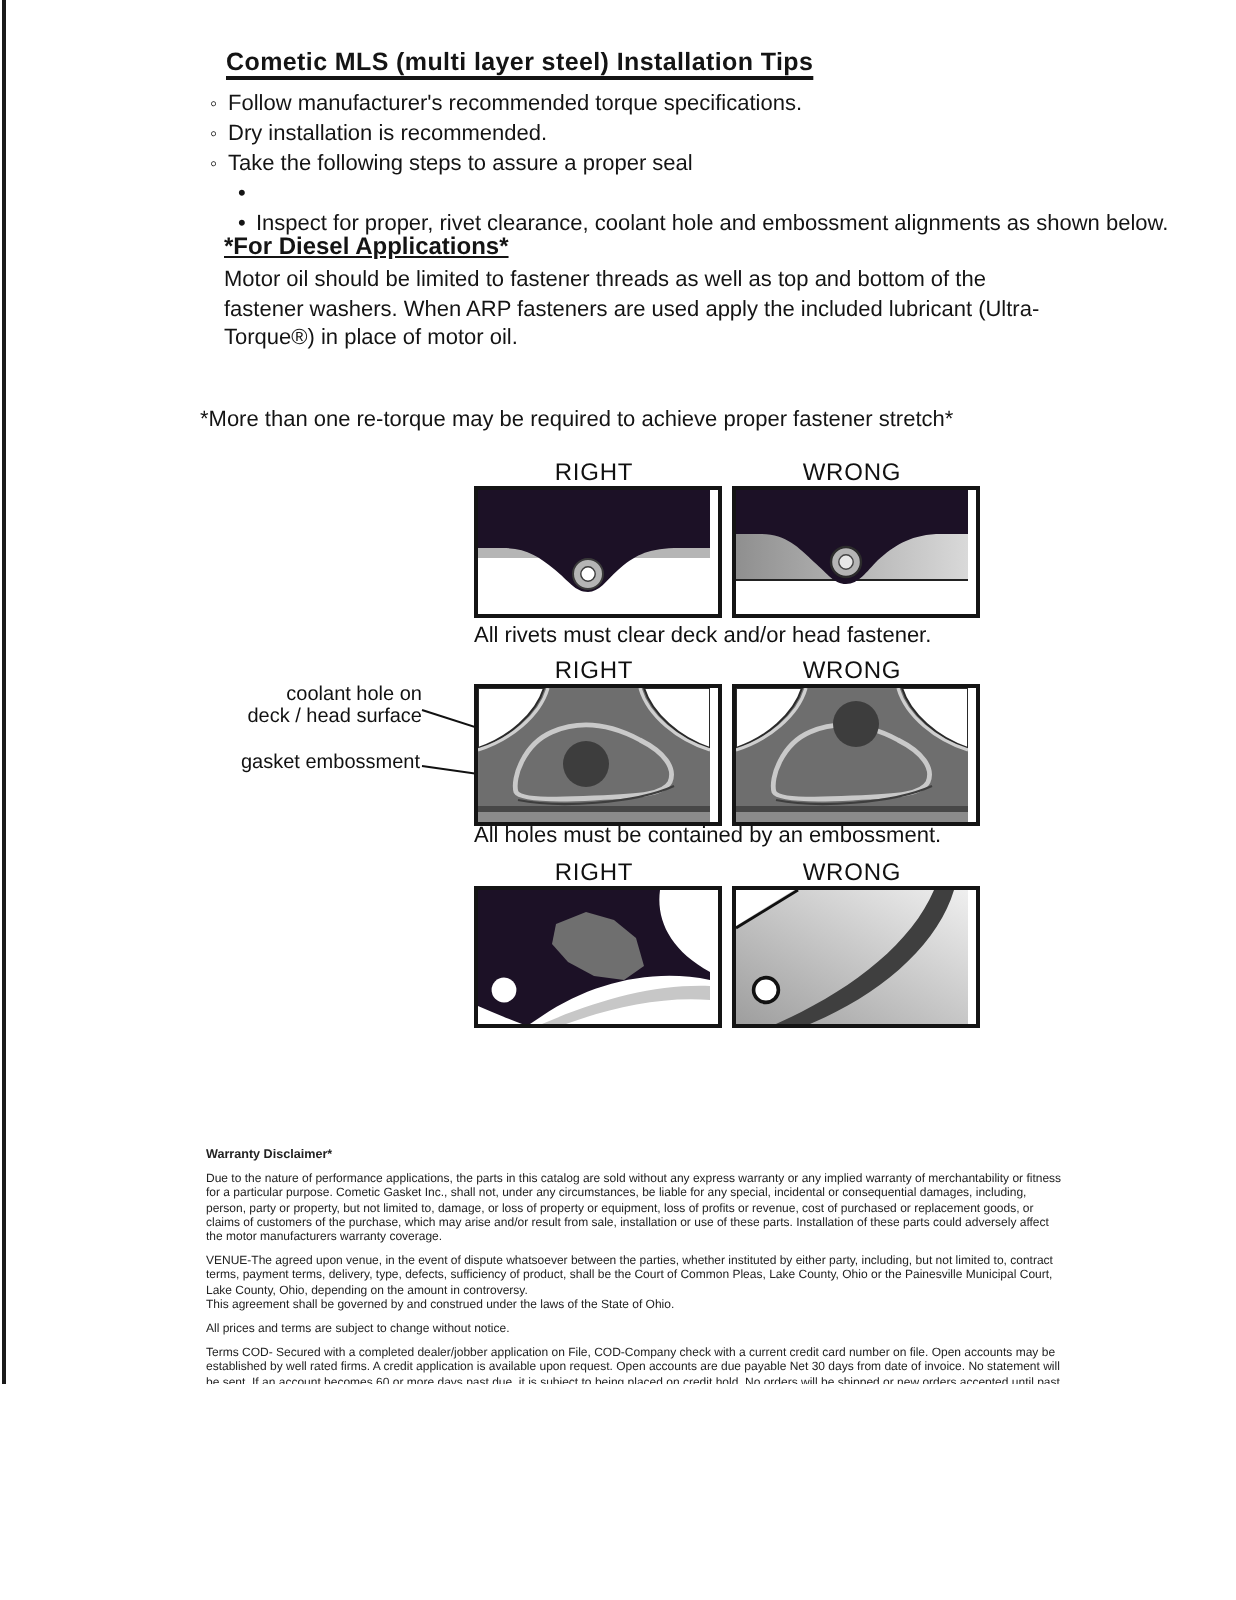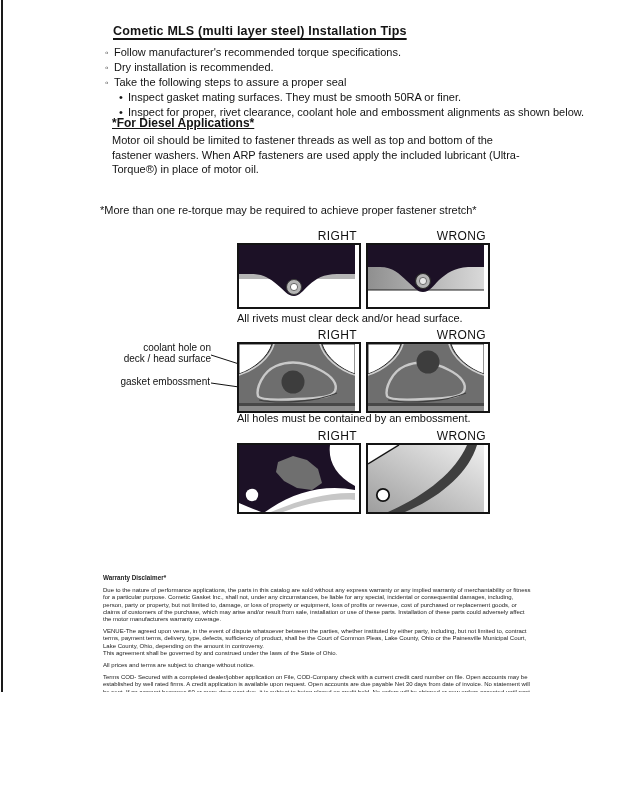--- a/index.html
+++ b/index.html
@@ -16,21 +16,21 @@
   .li .marker{width:9px;flex:0 0 9px;font-size:10px;}
   .li.sub{margin-left:14px;}
   .li.sub .marker{font-size:11px;}
 
   #diesel-heading{left:112px;top:116px;font-size:12px;font-weight:bold;white-space:nowrap;text-decoration:underline;}
   .body-para{left:112px;width:416px;font-size:11px;line-height:14.6px;}
   #para1{top:133px;}
   #para2{top:165px;}
   #retorque-note{top:204px;left:100px;font-size:11px;white-space:nowrap;}
 
-  .col-header{width:120px;text-align:right;font-size:12px;letter-spacing:.4px;color:#111;}
+  .col-header{width:120px;text-align:center;font-size:12px;letter-spacing:.4px;color:#111;}
   .diag-frame{width:120px;height:auto;border:2px solid #141414;background:#fff;line-height:0;}
   .diag-frame svg{display:block;}
   .caption{font-size:11px;color:#111;white-space:nowrap;}
   .preline{white-space:pre-line;}
   #caption3{white-space:pre-line;line-height:13px;}
 
   .diag-label{font-size:10px;line-height:10.5px;text-align:right;color:#111;}
   #coolant-label{left:99px;top:343px;width:112px;white-space:pre-line;}
   #embossment-label{left:98px;top:377px;width:112px;}
 
@@ -55,21 +55,20 @@
     <div class="li">
       <span class="marker">◦</span>
       <span>Dry installation is recommended.</span>
     </div>
     <div class="li">
       <span class="marker">◦</span>
       <span>Take the following steps to assure a proper seal</span>
     </div>
     <div class="li sub">
       <span class="marker">•</span>
-      <span>Inspect gasket mating surfaces.  They must be smooth 50RA or finer.</span>
     </div>
     <div class="li sub">
       <span class="marker">•</span>
       <span>Inspect for proper, rivet clearance, coolant hole and embossment alignments as shown below.</span>
     </div>
   </div>
 
   <div class="abs" id="diesel-heading">*For Diesel Applications*</div>
   <div class="abs body-para" id="para1">Motor oil should be limited to fastener threads as well as top and bottom of the fastener washers. When ARP fasteners are used apply the included lubricant (Ultra-Torque®) in place of motor oil.</div>
   <div class="abs" id="retorque-note">*More than one re-torque may be required to achieve proper fastener stretch*</div>
@@ -95,21 +94,21 @@
         </linearGradient>
       </defs>
       <rect width="116" height="62" fill="#ffffff"></rect>
       <rect x="0" y="22" width="116" height="23" fill="url(#g-deck)"></rect>
       <line x1="0" y1="45" x2="116" y2="45" stroke="#222" stroke-width="1"></line>
       <path d="M0,0 H116 V22 H100 C86,23 79,28 71,35 C65,41 61.5,47 55,47 C49,47 46,42 39,36 C31,28.5 25,22 12,22 H0 Z" fill="#1c1126"></path>
       <circle cx="55" cy="36" r="7.5" fill="#b5b5b5" stroke="#2c2c2c" stroke-width="1.2"></circle>
       <circle cx="55" cy="36" r="3.6" fill="#e8e8e8" stroke="#444" stroke-width="0.7"></circle>
     </svg>
   </div>
-  <div class="abs caption" style="left:237px;top:312px;">All rivets must clear deck and/or head surface.</div>
+  <div class="abs caption" style="left:237px;top:312px;">All rivets must clear deck and/or head fastener.</div>
 
   <div class="abs col-header" style="left:237px;top:328px;">RIGHT</div>
   <div class="abs col-header" style="left:366px;top:328px;">WRONG</div>
 
   <div class="abs diag-label preline" id="coolant-label">coolant hole on
 deck / head surface</div>
   <div class="abs diag-label" id="embossment-label">gasket embossment</div>
 
   <svg class="abs" style="left:110px;top:340px;" width="260" height="80">
     <line x1="101" y1="15" x2="182" y2="41" stroke="#111" stroke-width="1"></line>

